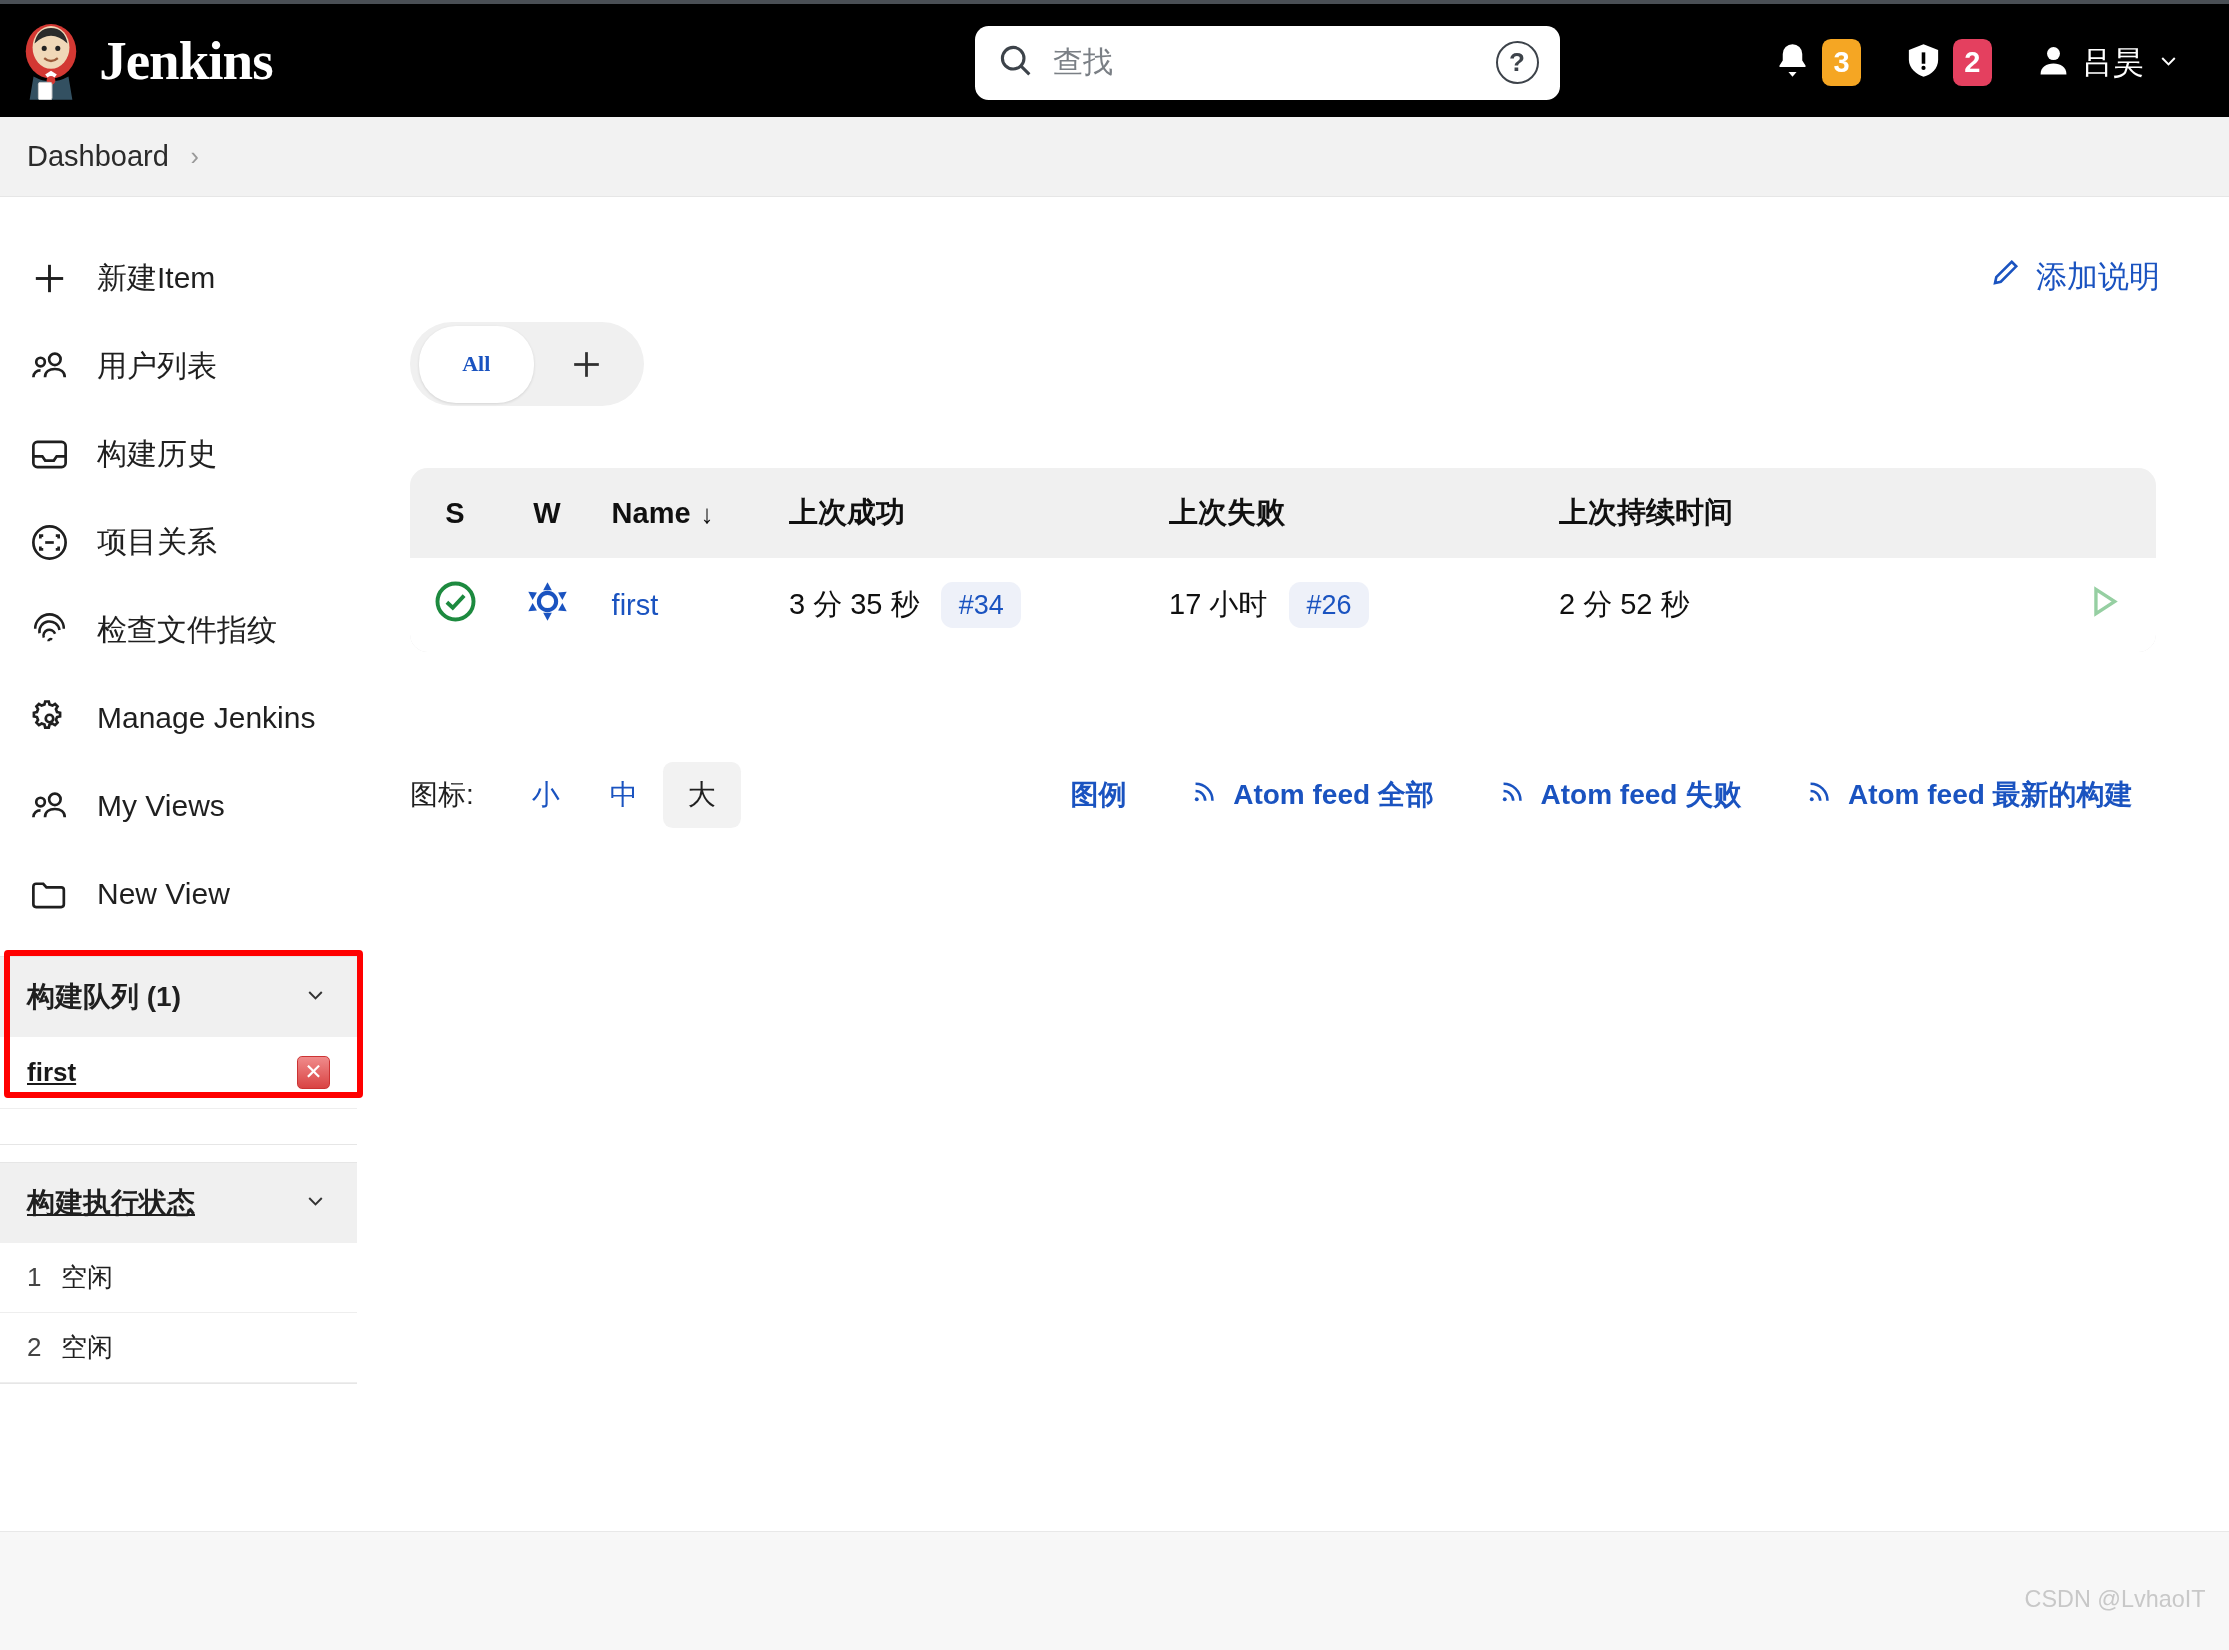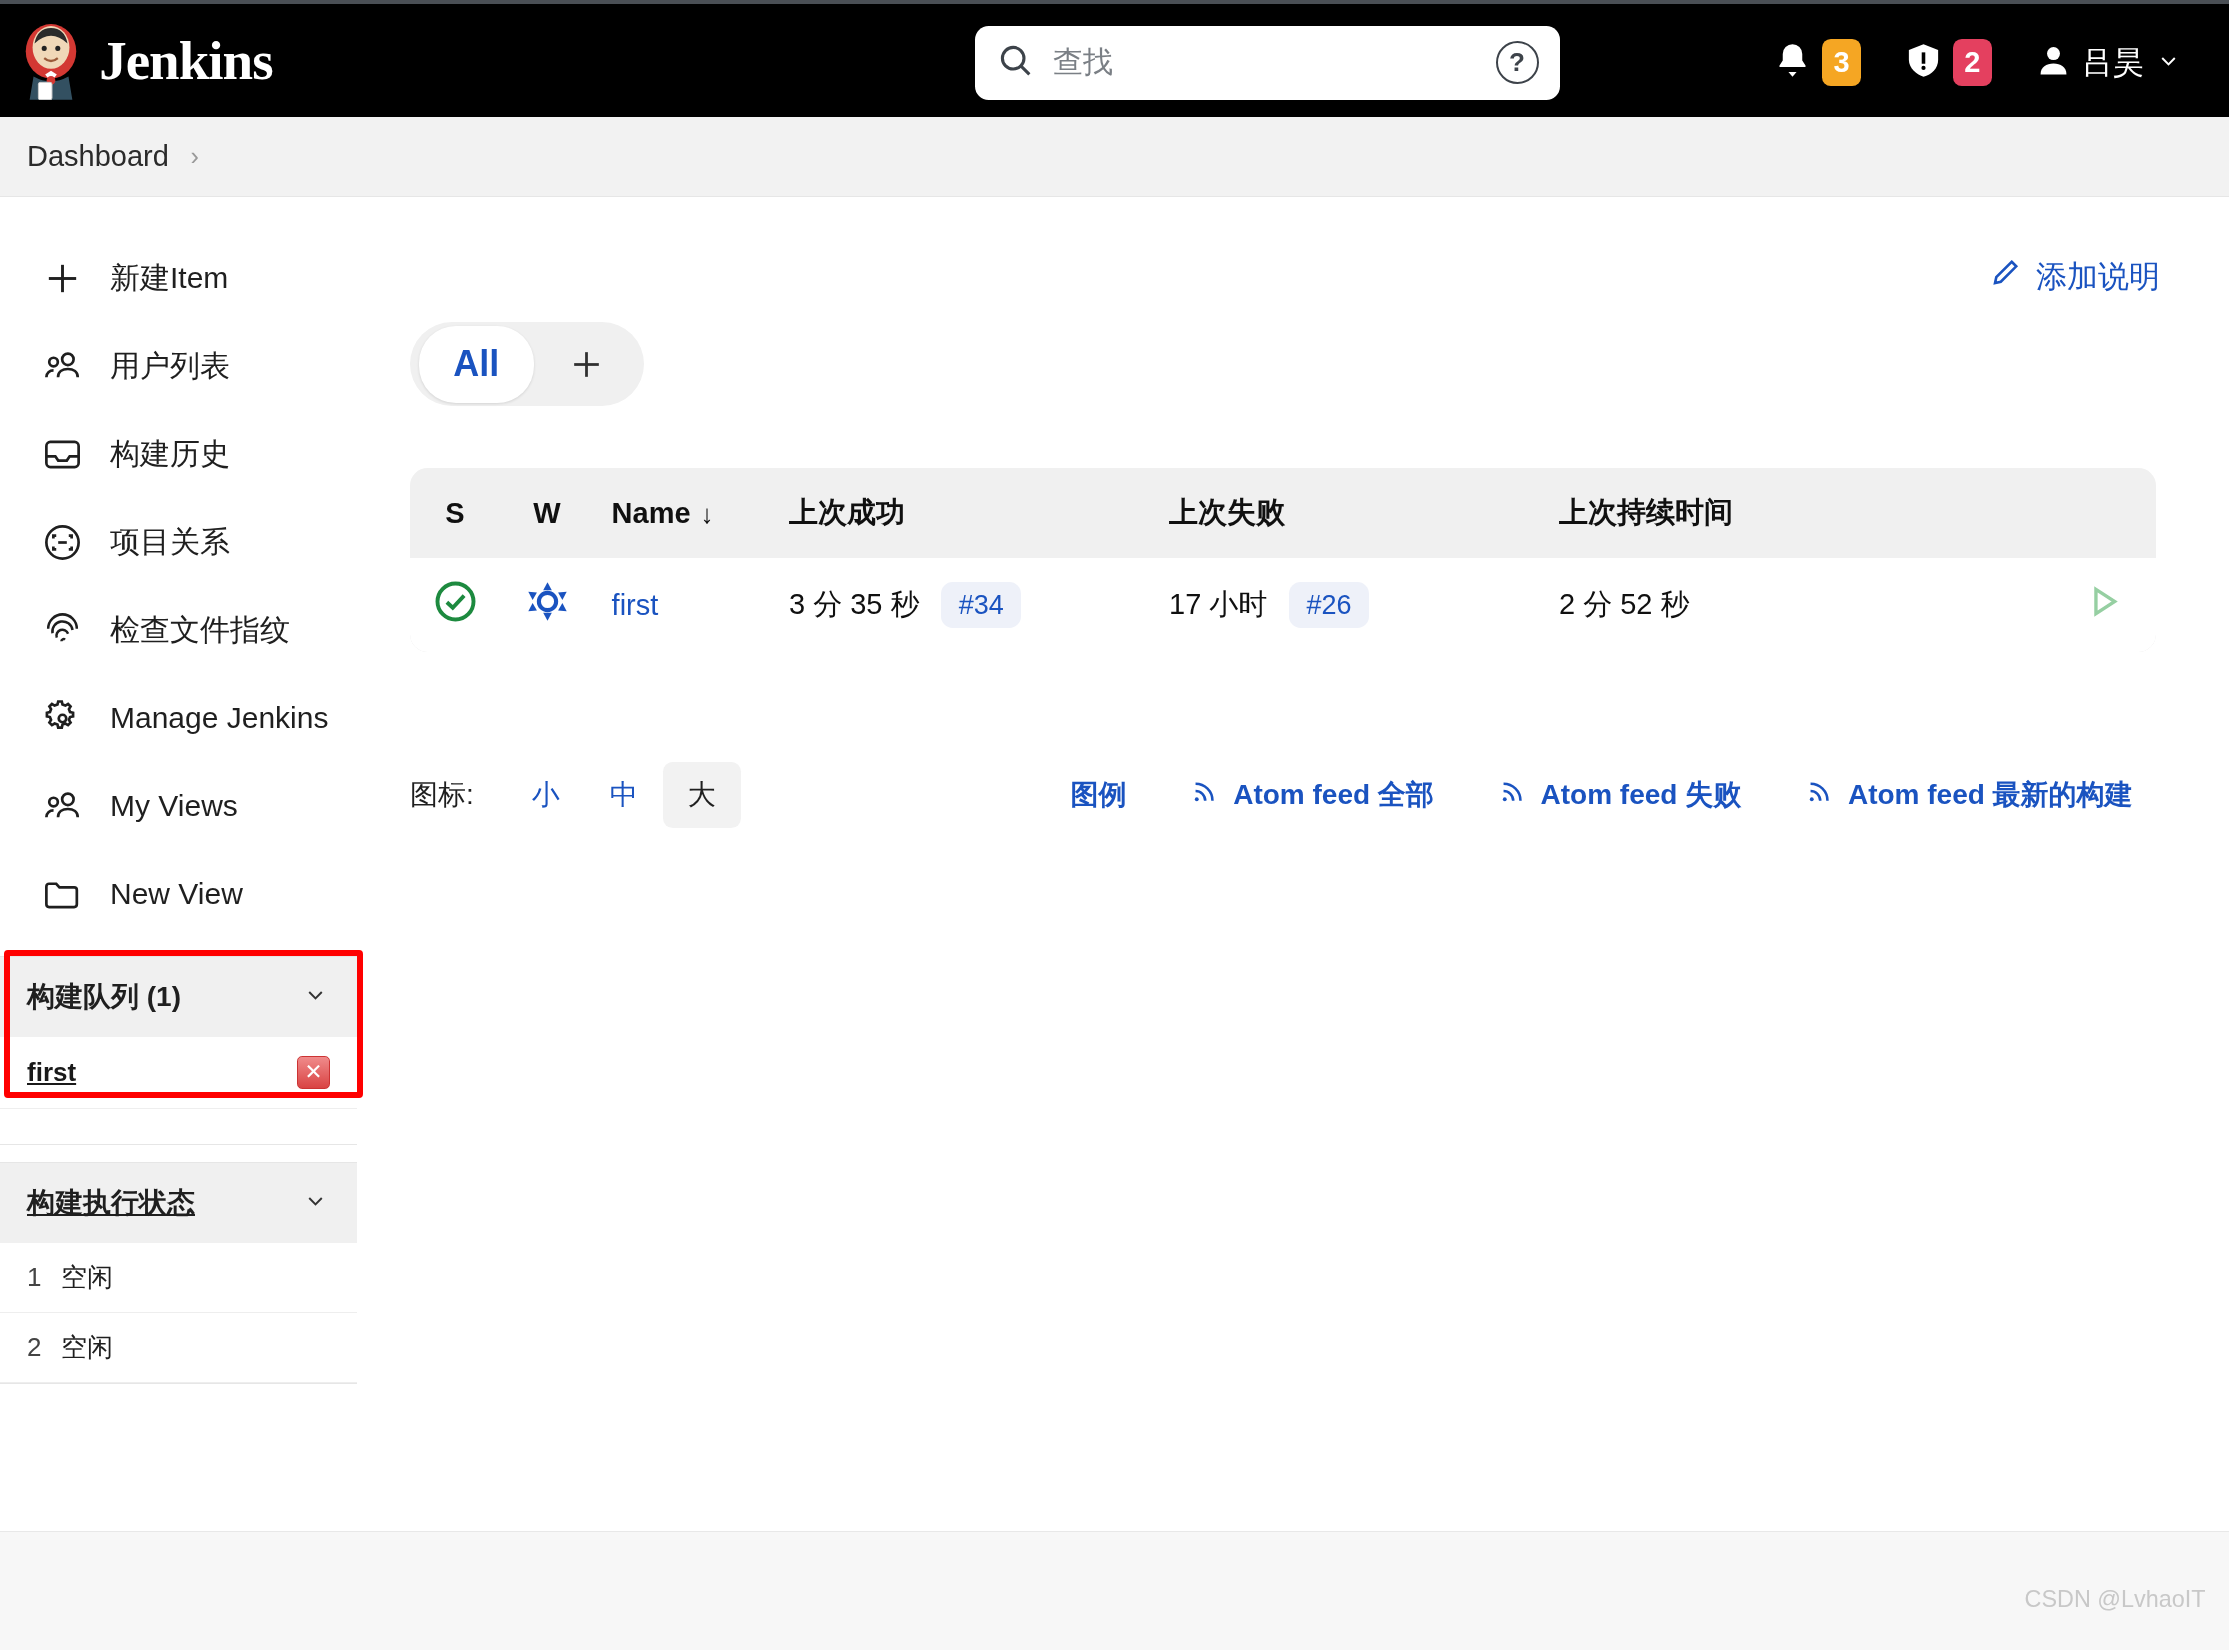--- a/index.html
+++ b/index.html
@@ -123,21 +123,21 @@
     position: absolute;
     top: 234px;
     left: 0;
     width: 371px;
   }
   .nav-item {
     display: flex;
     align-items: center;
     gap: 25px;
     height: 88px;
-    padding-left: 40px;
+    padding-left: 27px;
     color: #1f1f1f;
   }
   .nav-label { font-size: 30px; }
   .nav-icon { width: 45px; height: 45px; flex: none; display:flex; align-items:center; justify-content:center; }
 
   
   .widget {
     width: 357px;
     margin-top: 17.6px;
     background: #ffffff;
@@ -235,23 +235,24 @@
   }
   .tab-pill {
     background: #ffffff;
     border-radius: 37px;
     height: 77px;
     min-width: 115px;
     display: flex;
     align-items: center;
     justify-content: center;
     color: #1a53c0;
-    font-size: 36px;
+    font-size: 22px;
     font-weight: bold;
     box-shadow: 0 1px 2.9px rgba(0,0,0,.12);
+    font-family: Liberation Serif, serif;
   }
   .tab-add {
     width: 98px; height: 66px;
     display: flex;
     align-items: center;
     justify-content: center;
     color: #303030;
     font-size: 39px;
   }
 

